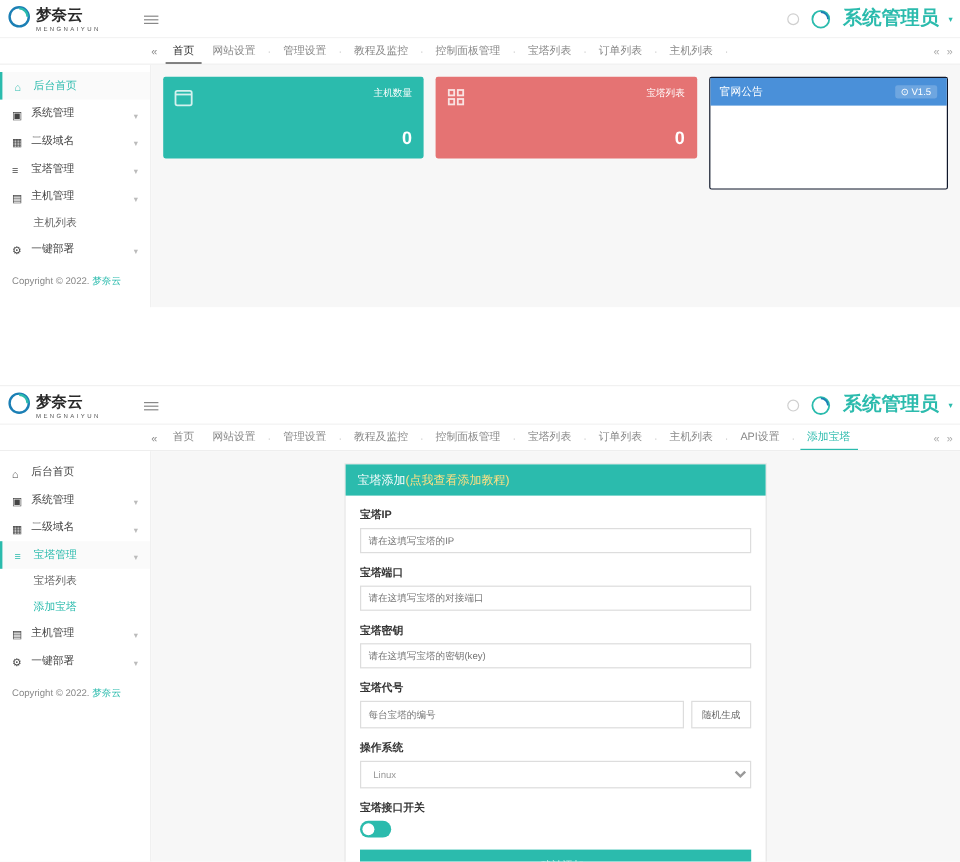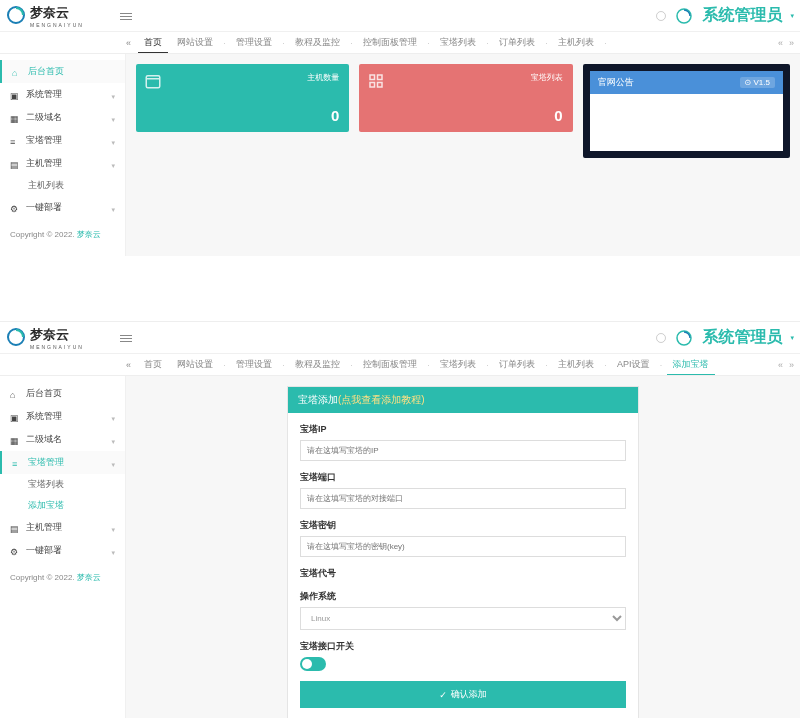--- a/index.html
+++ b/index.html
@@ -33,21 +33,21 @@
 .side-item .caret{font-size:7px;color:#bbb}
 .side-sub{padding:4px 10px 4px 28px;font-size:9px;color:#666;cursor:pointer}
 .side-sub.active{color:#2bbbad}
 .copyright{padding:10px;font-size:8px;color:#888}
 .copyright a{color:#2bbbad;text-decoration:none}
 .content{flex:1;background:#f7f7f7;padding:10px}
 .cards{display:flex;gap:10px}
 .card{flex:1;height:68px;border-radius:2px;color:#fff;padding:8px 10px;position:relative}
 .card.teal{background:#2bbbad}
 .card.red{background:#e57373}
-.card.white{background:#fff;color:#333;border:7px solid #0f172a;height:94px;padding:0}
+.card.white{background:#fff;color:#333;border:1px solid #0f172a;height:94px;padding:0}
 .card .cicon{position:absolute;left:8px;top:8px;width:18px;height:18px;opacity:.8}
 .card .ctitle{position:absolute;right:10px;top:8px;font-size:8px}
 .card .cval{position:absolute;right:10px;bottom:8px;font-size:15px;font-weight:700}
 .card.white .chead{background:#4a90d9;color:#fff;padding:5px 8px;font-size:9px;display:flex;justify-content:space-between;align-items:center}
 .card.white .badge{background:rgba(255,255,255,.2);padding:1px 5px;border-radius:2px;font-size:8px}
 
 .formcard{width:352px;margin:0 auto;background:#fff;border:1px solid #e5e5e5}
 .formcard .fhead{background:#2bbbad;color:#fff;padding:6px 10px;font-size:10px}
 .formcard .fhead .paren{color:#ffe082}
 .fcbody{padding:10px 12px}
@@ -292,20 +292,24 @@
           <div class="fgroup">
             <label class="flabel">宝塔端口</label>
             <input class="finput" placeholder="请在这填写宝塔的对接端口" style="">
           </div>
           <div class="fgroup">
             <label class="flabel">宝塔密钥</label>
             <input class="finput" placeholder="请在这填写宝塔的密钥(key)" style="">
           </div>
           <div class="fgroup">
             <label class="flabel">宝塔代号</label>
+            <div class="finput-row">
+              <input class="finput" placeholder="每台宝塔的编号" style="">
+              <button class="btn-gen">随机生成</button>
+            </div>
           </div>
           <div class="fgroup">
             <label class="flabel">操作系统</label>
             <select class="finput"><option>Linux</option></select>
           </div>
           <div class="fgroup">
             <label class="flabel">宝塔接口开关</label>
             <div class="toggle"></div>
           </div>
           <button class="btn-submit">

